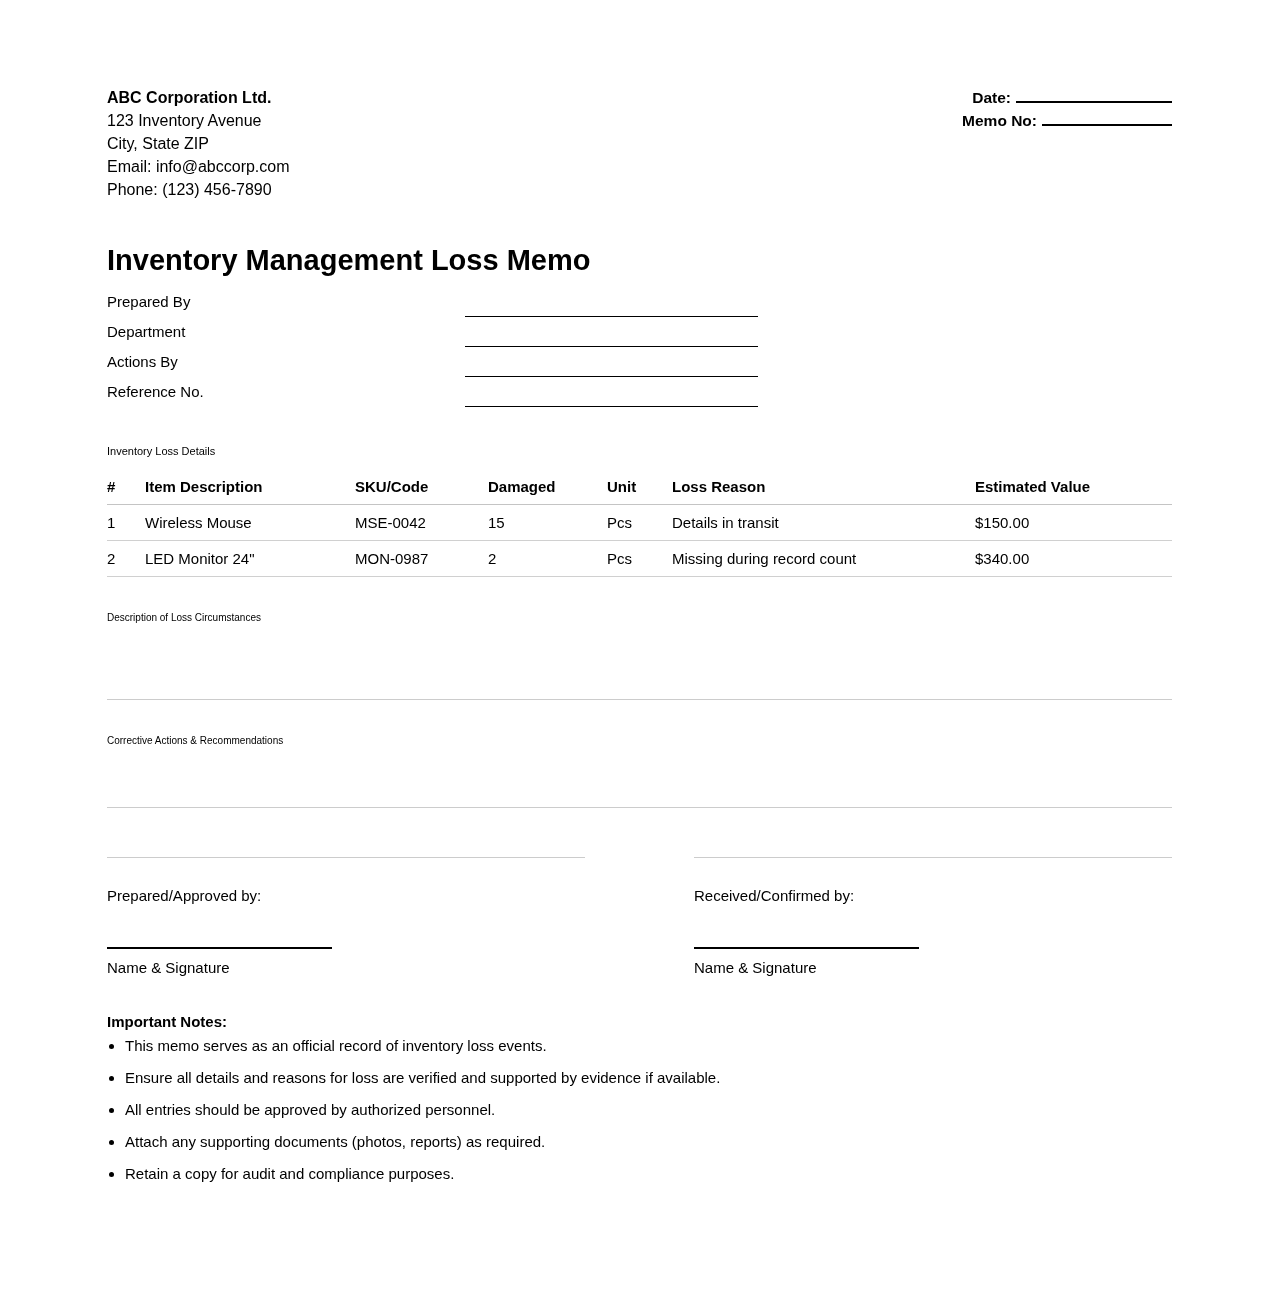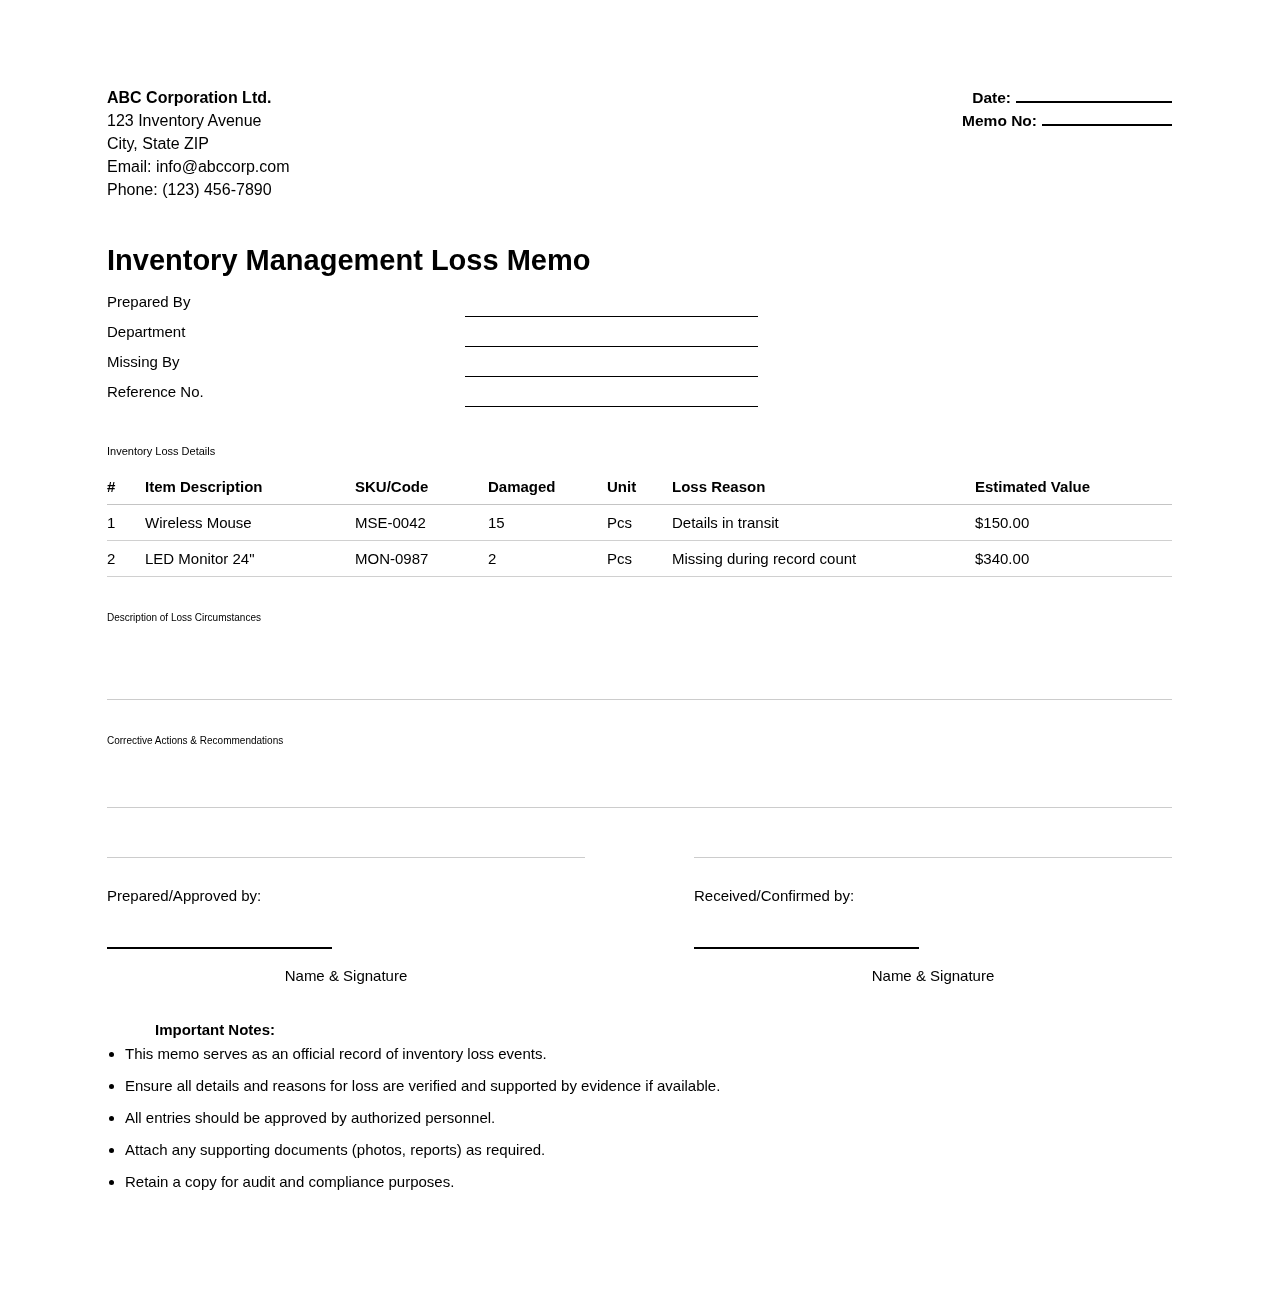--- a/index.html
+++ b/index.html
@@ -48,25 +48,25 @@
   
   .area-label { font-size: 10px; margin-top: 35px; }
   .rule { border-bottom: 1px solid #cccccc; }
   .desc-rule { margin-top: 76px; }
   .corr-rule { margin-top: 61px; }
 
   
   .signatures { display: flex; justify-content: space-between; margin-top: 49px; }
   .sig-block { width: 478px; border-top: 1px solid #cccccc; padding-top: 29px; font-size: 15px; }
   .sig-line { width: 225px; height: 45px; border-bottom: 2px solid #000; }
-  .sig-caption { margin-top: 18px; font-size: 15px; text-align: center; }
+  .sig-caption { margin-top: 10px; font-size: 15px; }
 
   
   .notes { margin-top: 37px; }
-  .notes-heading { font-size: 15px; font-weight: bold; margin-left: 48px; }
+  .notes-heading { font-size: 15px; font-weight: bold; }
   .notes ul { margin-top: 7px; padding-left: 18px; list-style: disc; }
   .notes li { font-size: 15px; line-height: 18px; margin-bottom: 14px; }
 </style>
 </head>
 <body>
 
 <div class="page">
 
   <div class="header">
     <div class="company">
@@ -91,21 +91,21 @@
   <div class="fields">
     <div class="field-row">
       <div class="field-label">Prepared By</div>
       <div class="field-line"></div>
     </div>
     <div class="field-row">
       <div class="field-label">Department</div>
       <div class="field-line"></div>
     </div>
     <div class="field-row">
-      <div class="field-label">Missing By</div>
+      <div class="field-label">Actions By</div>
       <div class="field-line"></div>
     </div>
     <div class="field-row">
       <div class="field-label">Reference No.</div>
       <div class="field-line"></div>
     </div>
   </div>
 
   <div class="section-label">Inventory Loss Details</div>
   <table class="loss-table">

